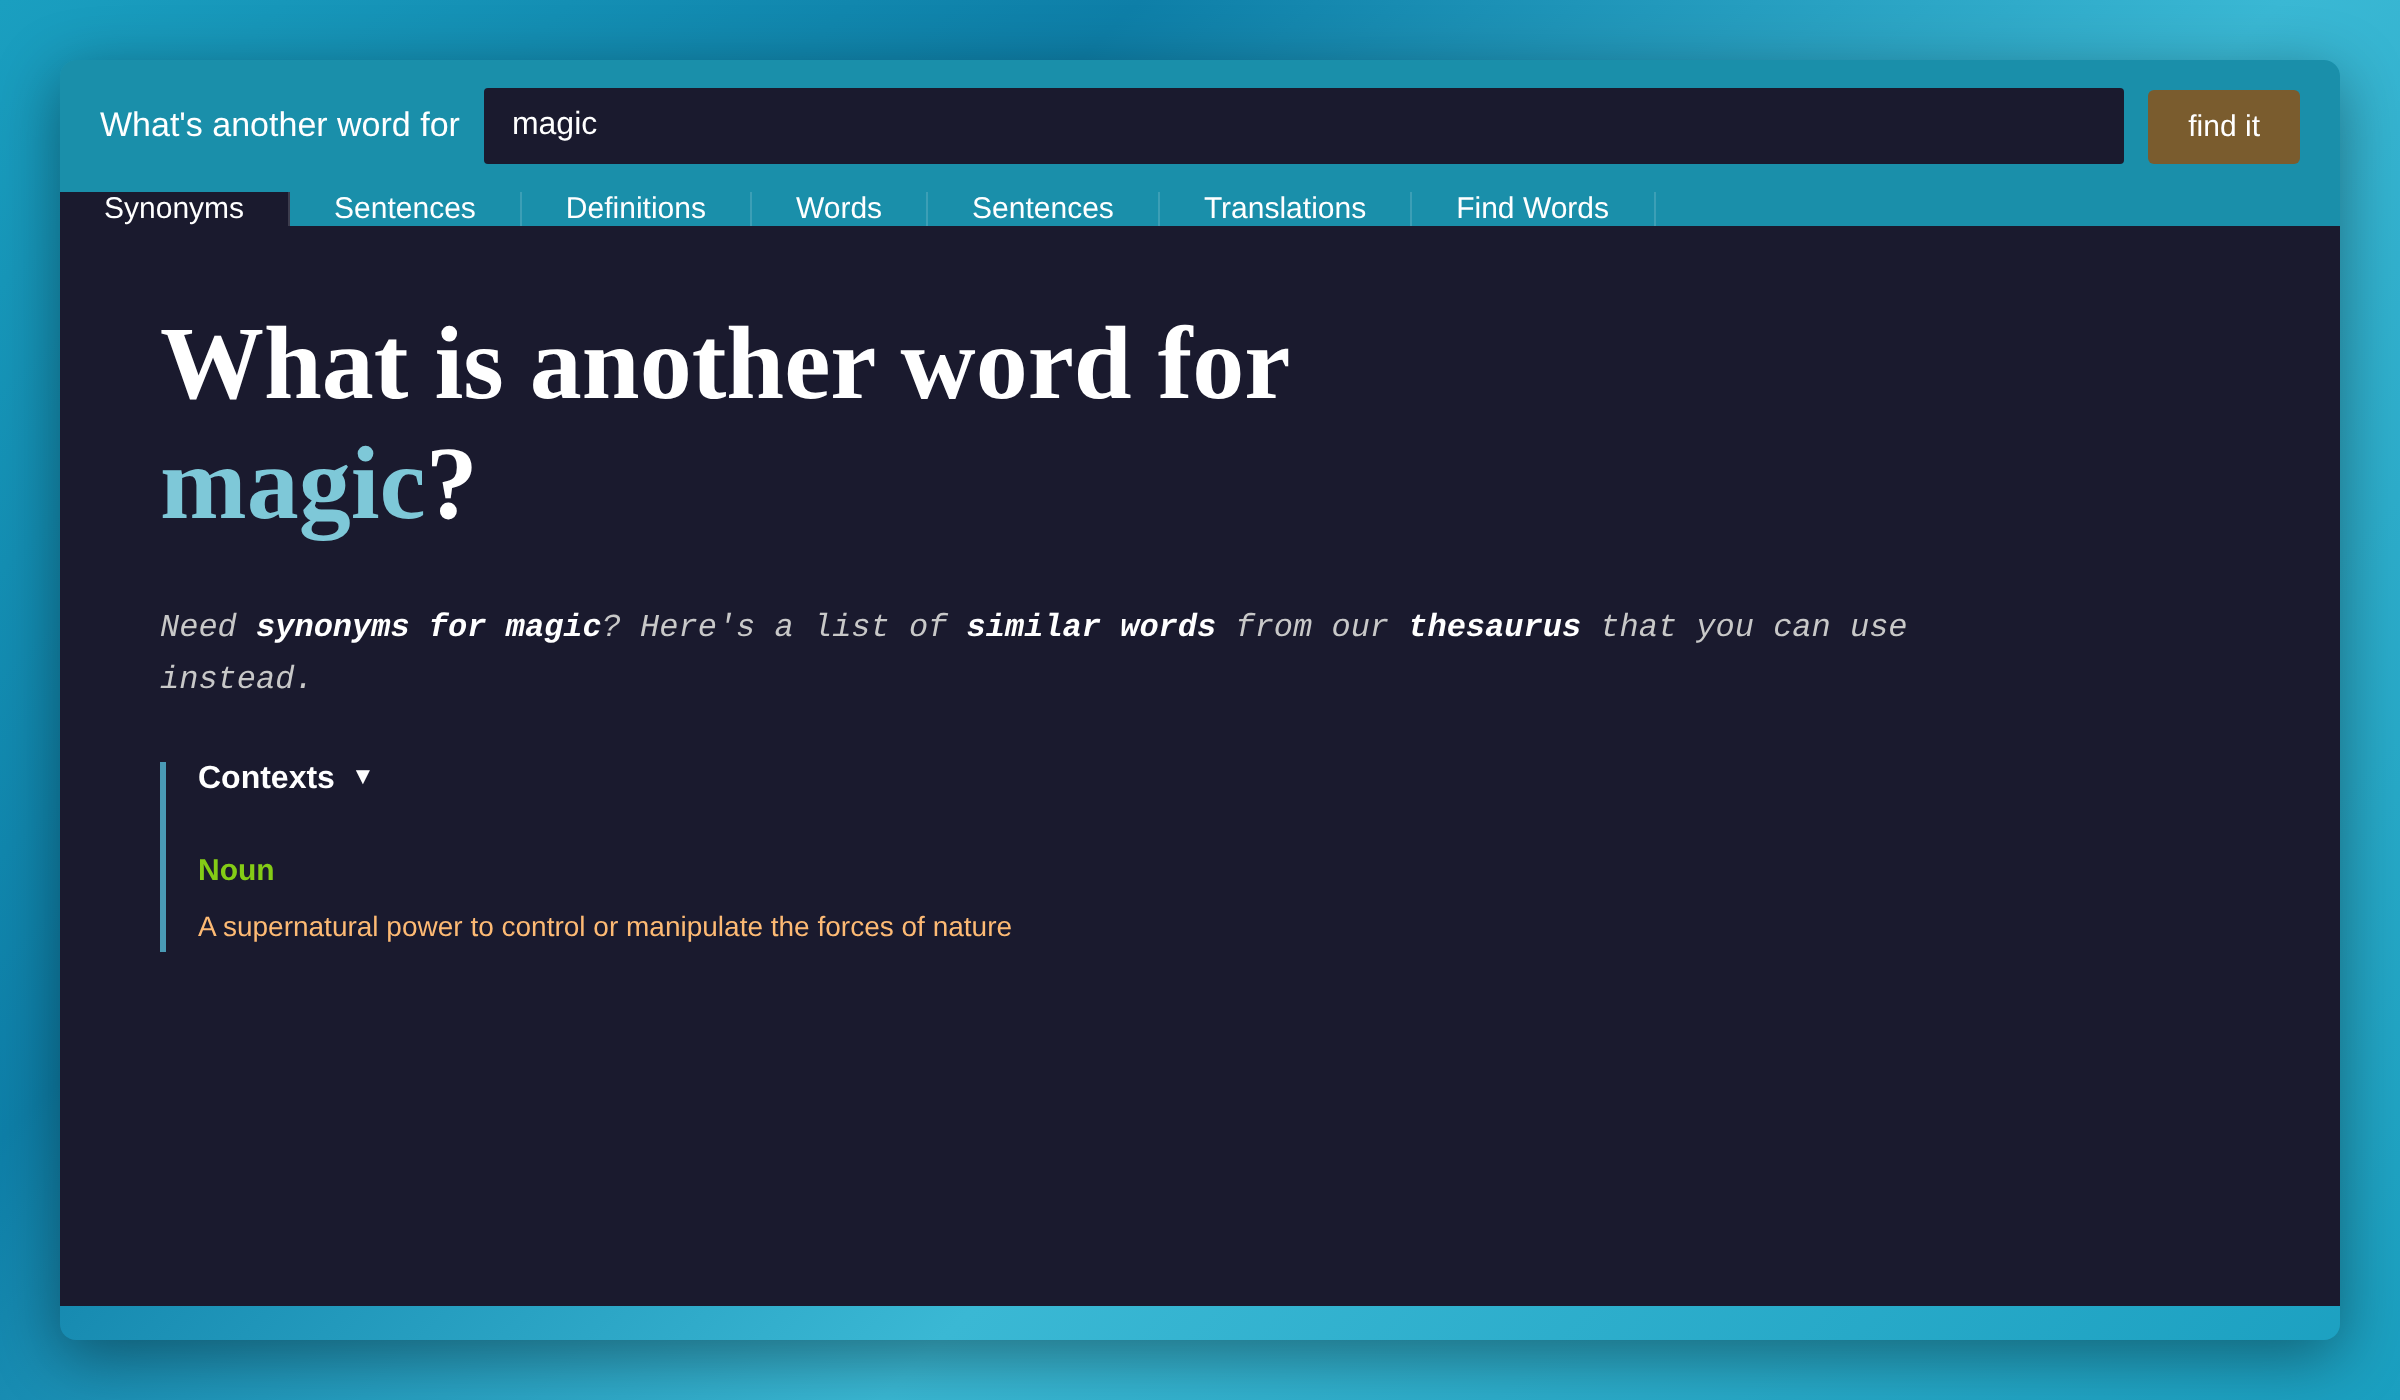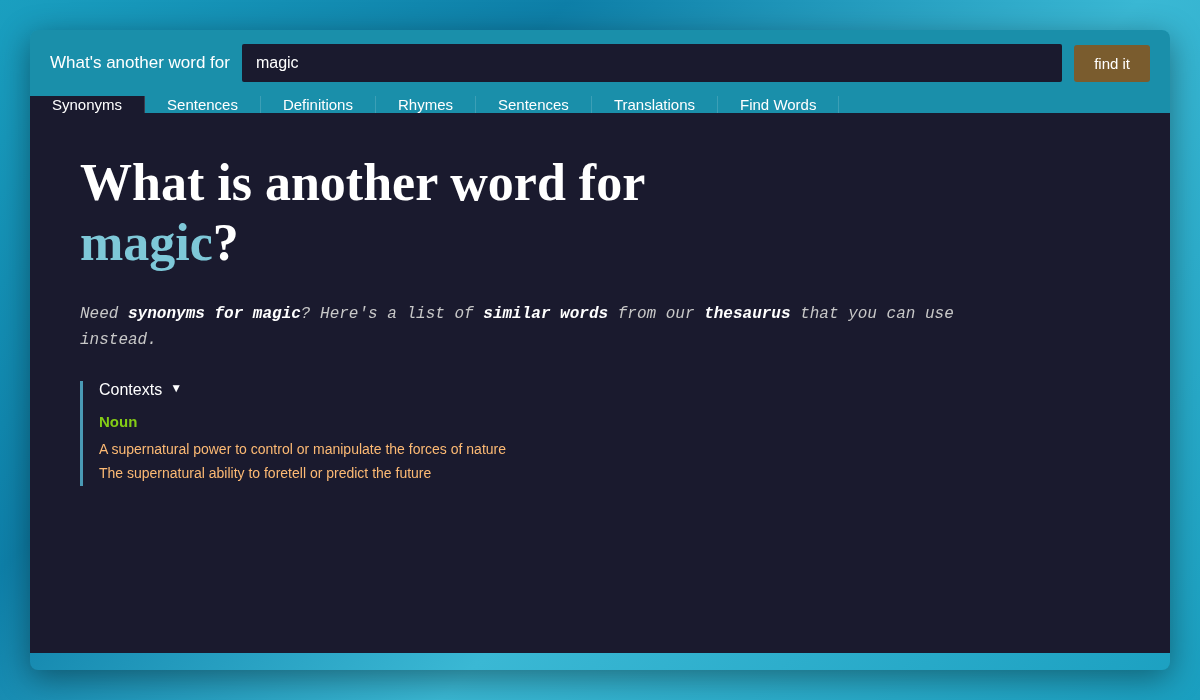--- a/index.html
+++ b/index.html
@@ -126,23 +126,23 @@
 
     
     .contexts-box {
       border-left: 3px solid #4a9ab5;
       padding-left: 16px;
     }
 
     .contexts-header {
       font-family: Arial, sans-serif;
       font-size: 16px;
-      font-weight: 400;
-      color: #ffffff;
-      margin-bottom: 14px;
+      font-weight: 700;
+      color: #ffffff;
+      margin-bottom: 28px;
       cursor: pointer;
       display: flex;
       gap: 8px;
     }
 
     .contexts-arrow {
       font-size: 12px;
       color: #ffffff;
     }
 
@@ -169,21 +169,21 @@
   <div class="header">
     <span class="header-label">What's another word for</span>
     <input class="search-input" type="text" value="magic" style="">
     <button class="find-button">find it</button>
   </div>
 
   <div class="nav-tabs">
     <div class="nav-tab active">Synonyms</div>
     <div class="nav-tab">Sentences</div>
     <div class="nav-tab">Definitions</div>
-    <div class="nav-tab">Rhymes</div>
+    <div class="nav-tab">Words</div>
     <div class="nav-tab">Sentences</div>
     <div class="nav-tab">Translations</div>
     <div class="nav-tab">Find Words</div>
   </div>
 
   <div class="main-content">
 
     <div class="page-title">
       <span>What is another word for</span><br>
       <span class="word-highlight">magic</span><span>?</span>
@@ -193,17 +193,16 @@
       Need <span class="bold-italic">synonyms for magic</span>? Here's a list of <span class="bold-italic">similar words</span> from our <span class="bold-italic">thesaurus</span> <em>that you can use instead.</em>
     </p>
 
     <div class="contexts-box">
       <div class="contexts-header">
         <span>Contexts</span>
         <span class="contexts-arrow">▼</span>
       </div>
       <div class="noun-label">Noun</div>
       <div class="context-item">A supernatural power to control or manipulate the forces of nature</div>
-      <div class="context-item">The supernatural ability to foretell or predict the future</div>
     </div>
 
   </div>
 </div>
 
 </body></html>

